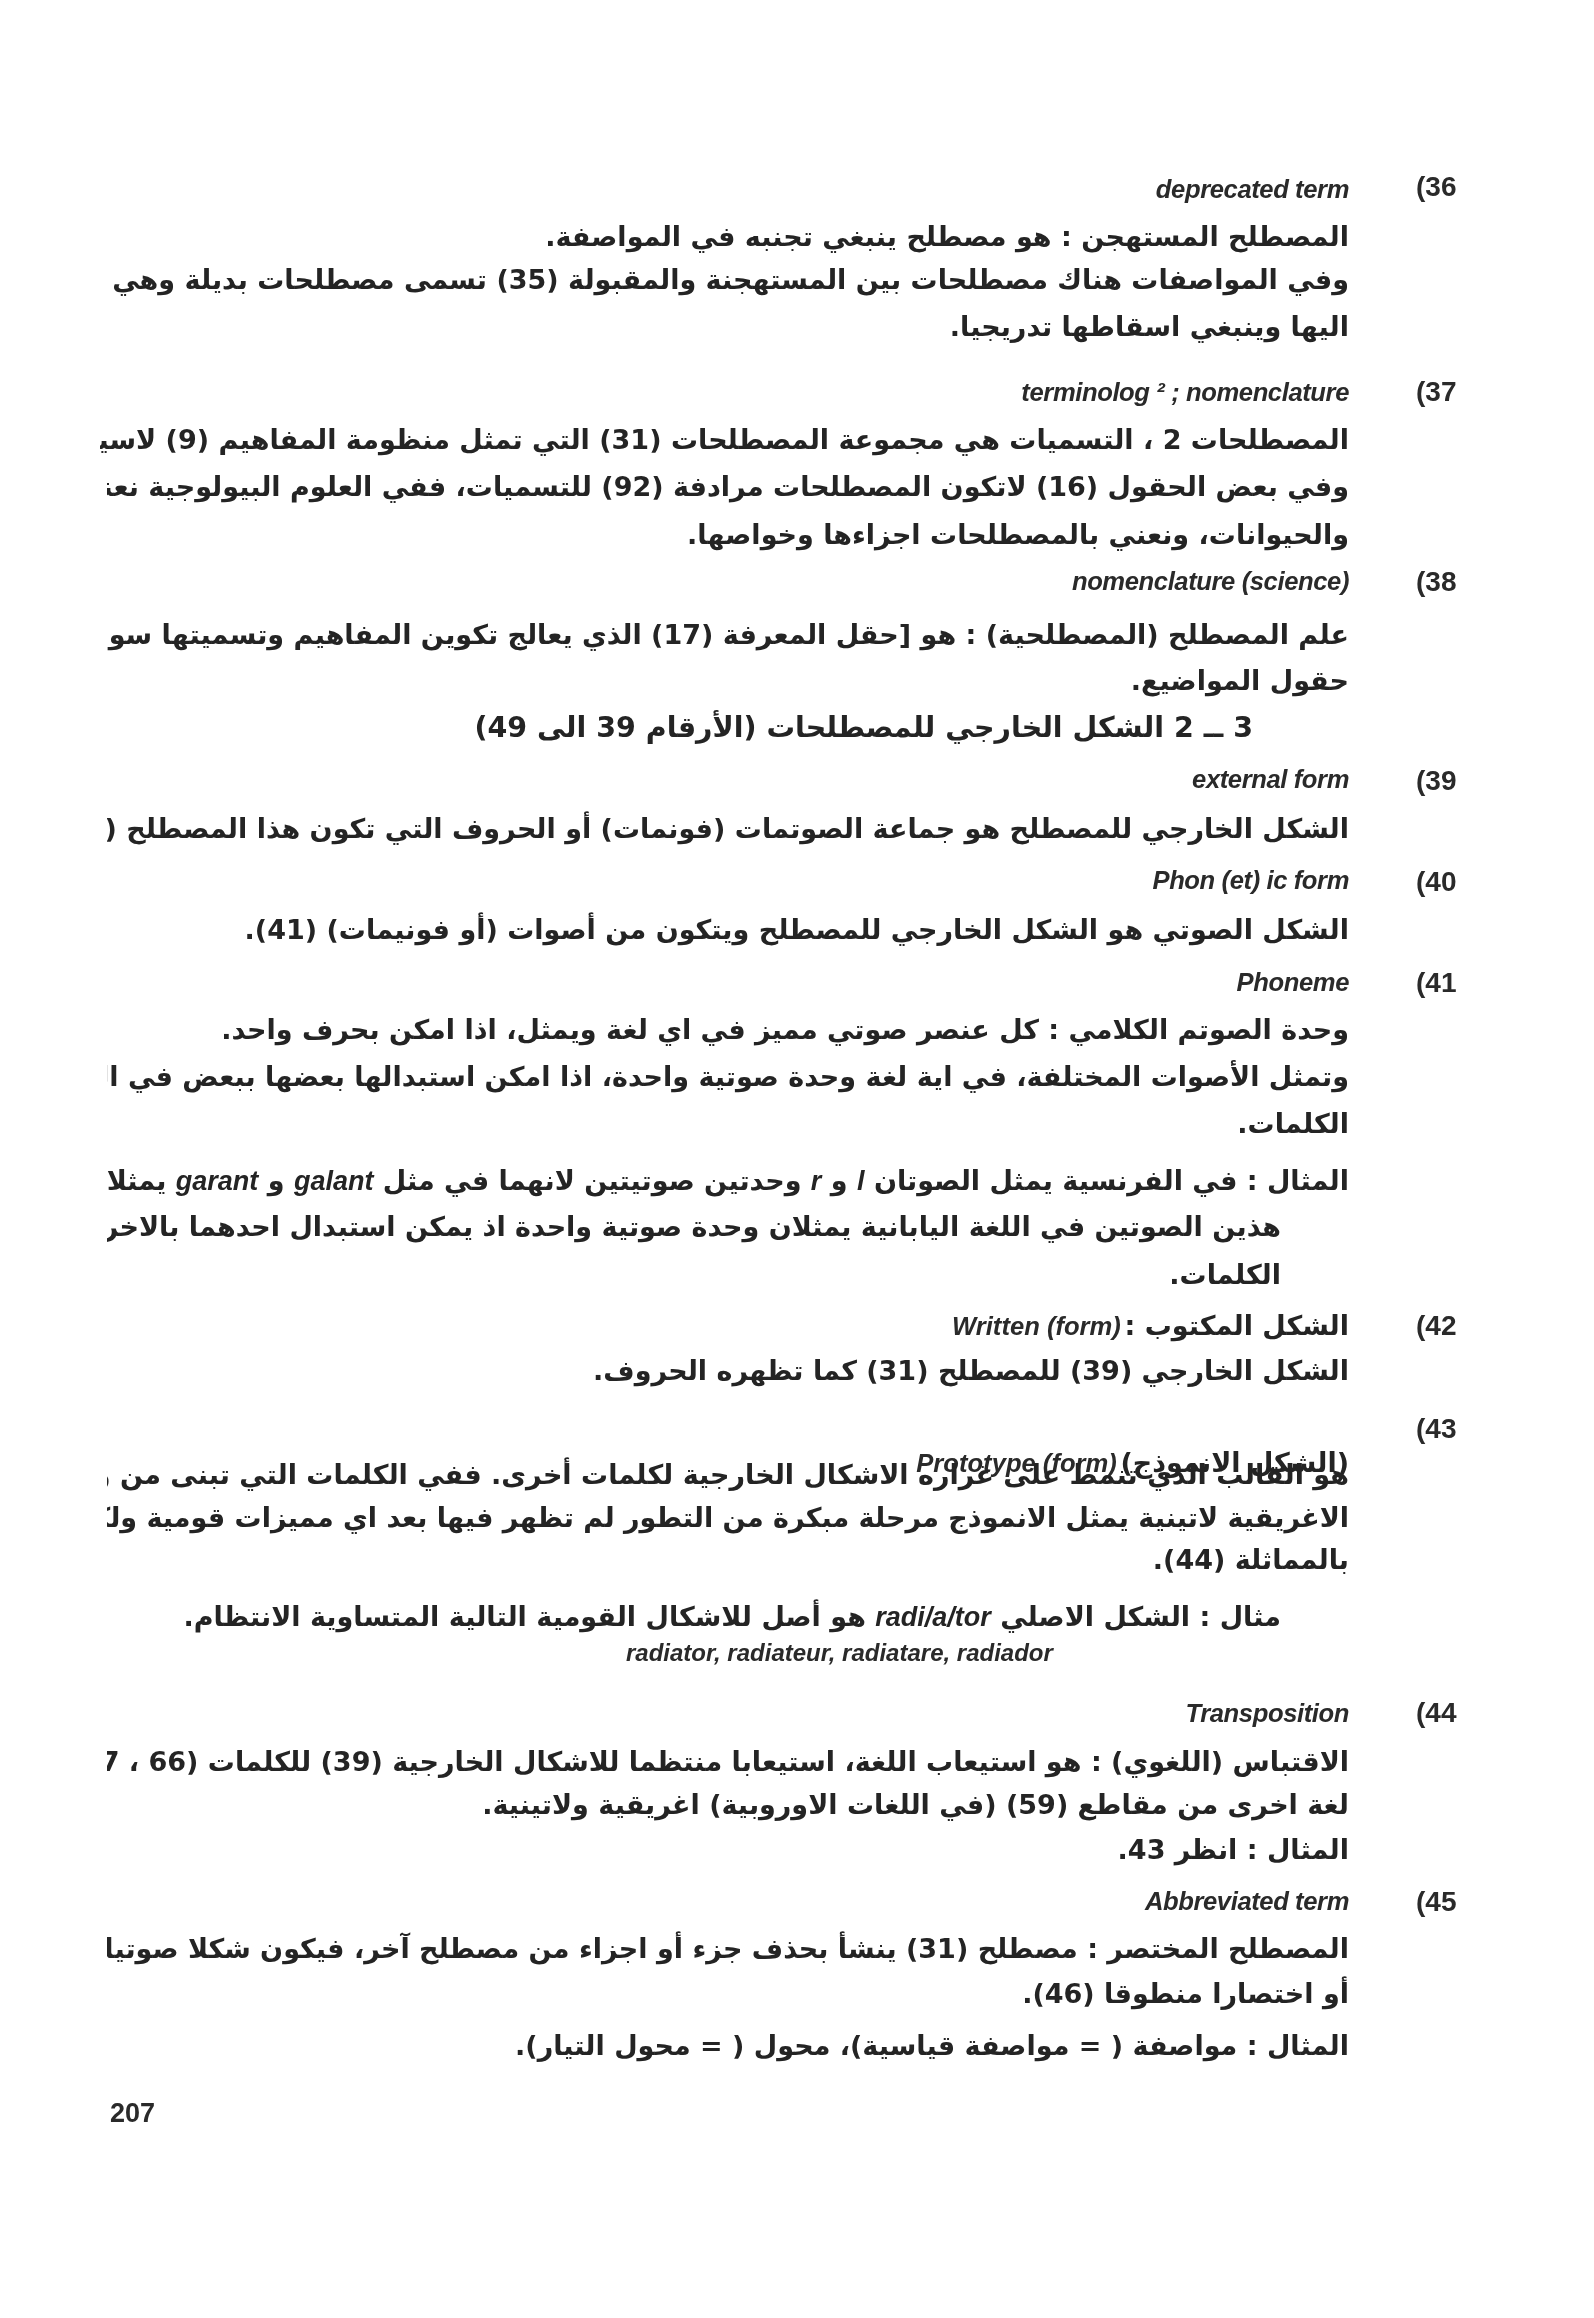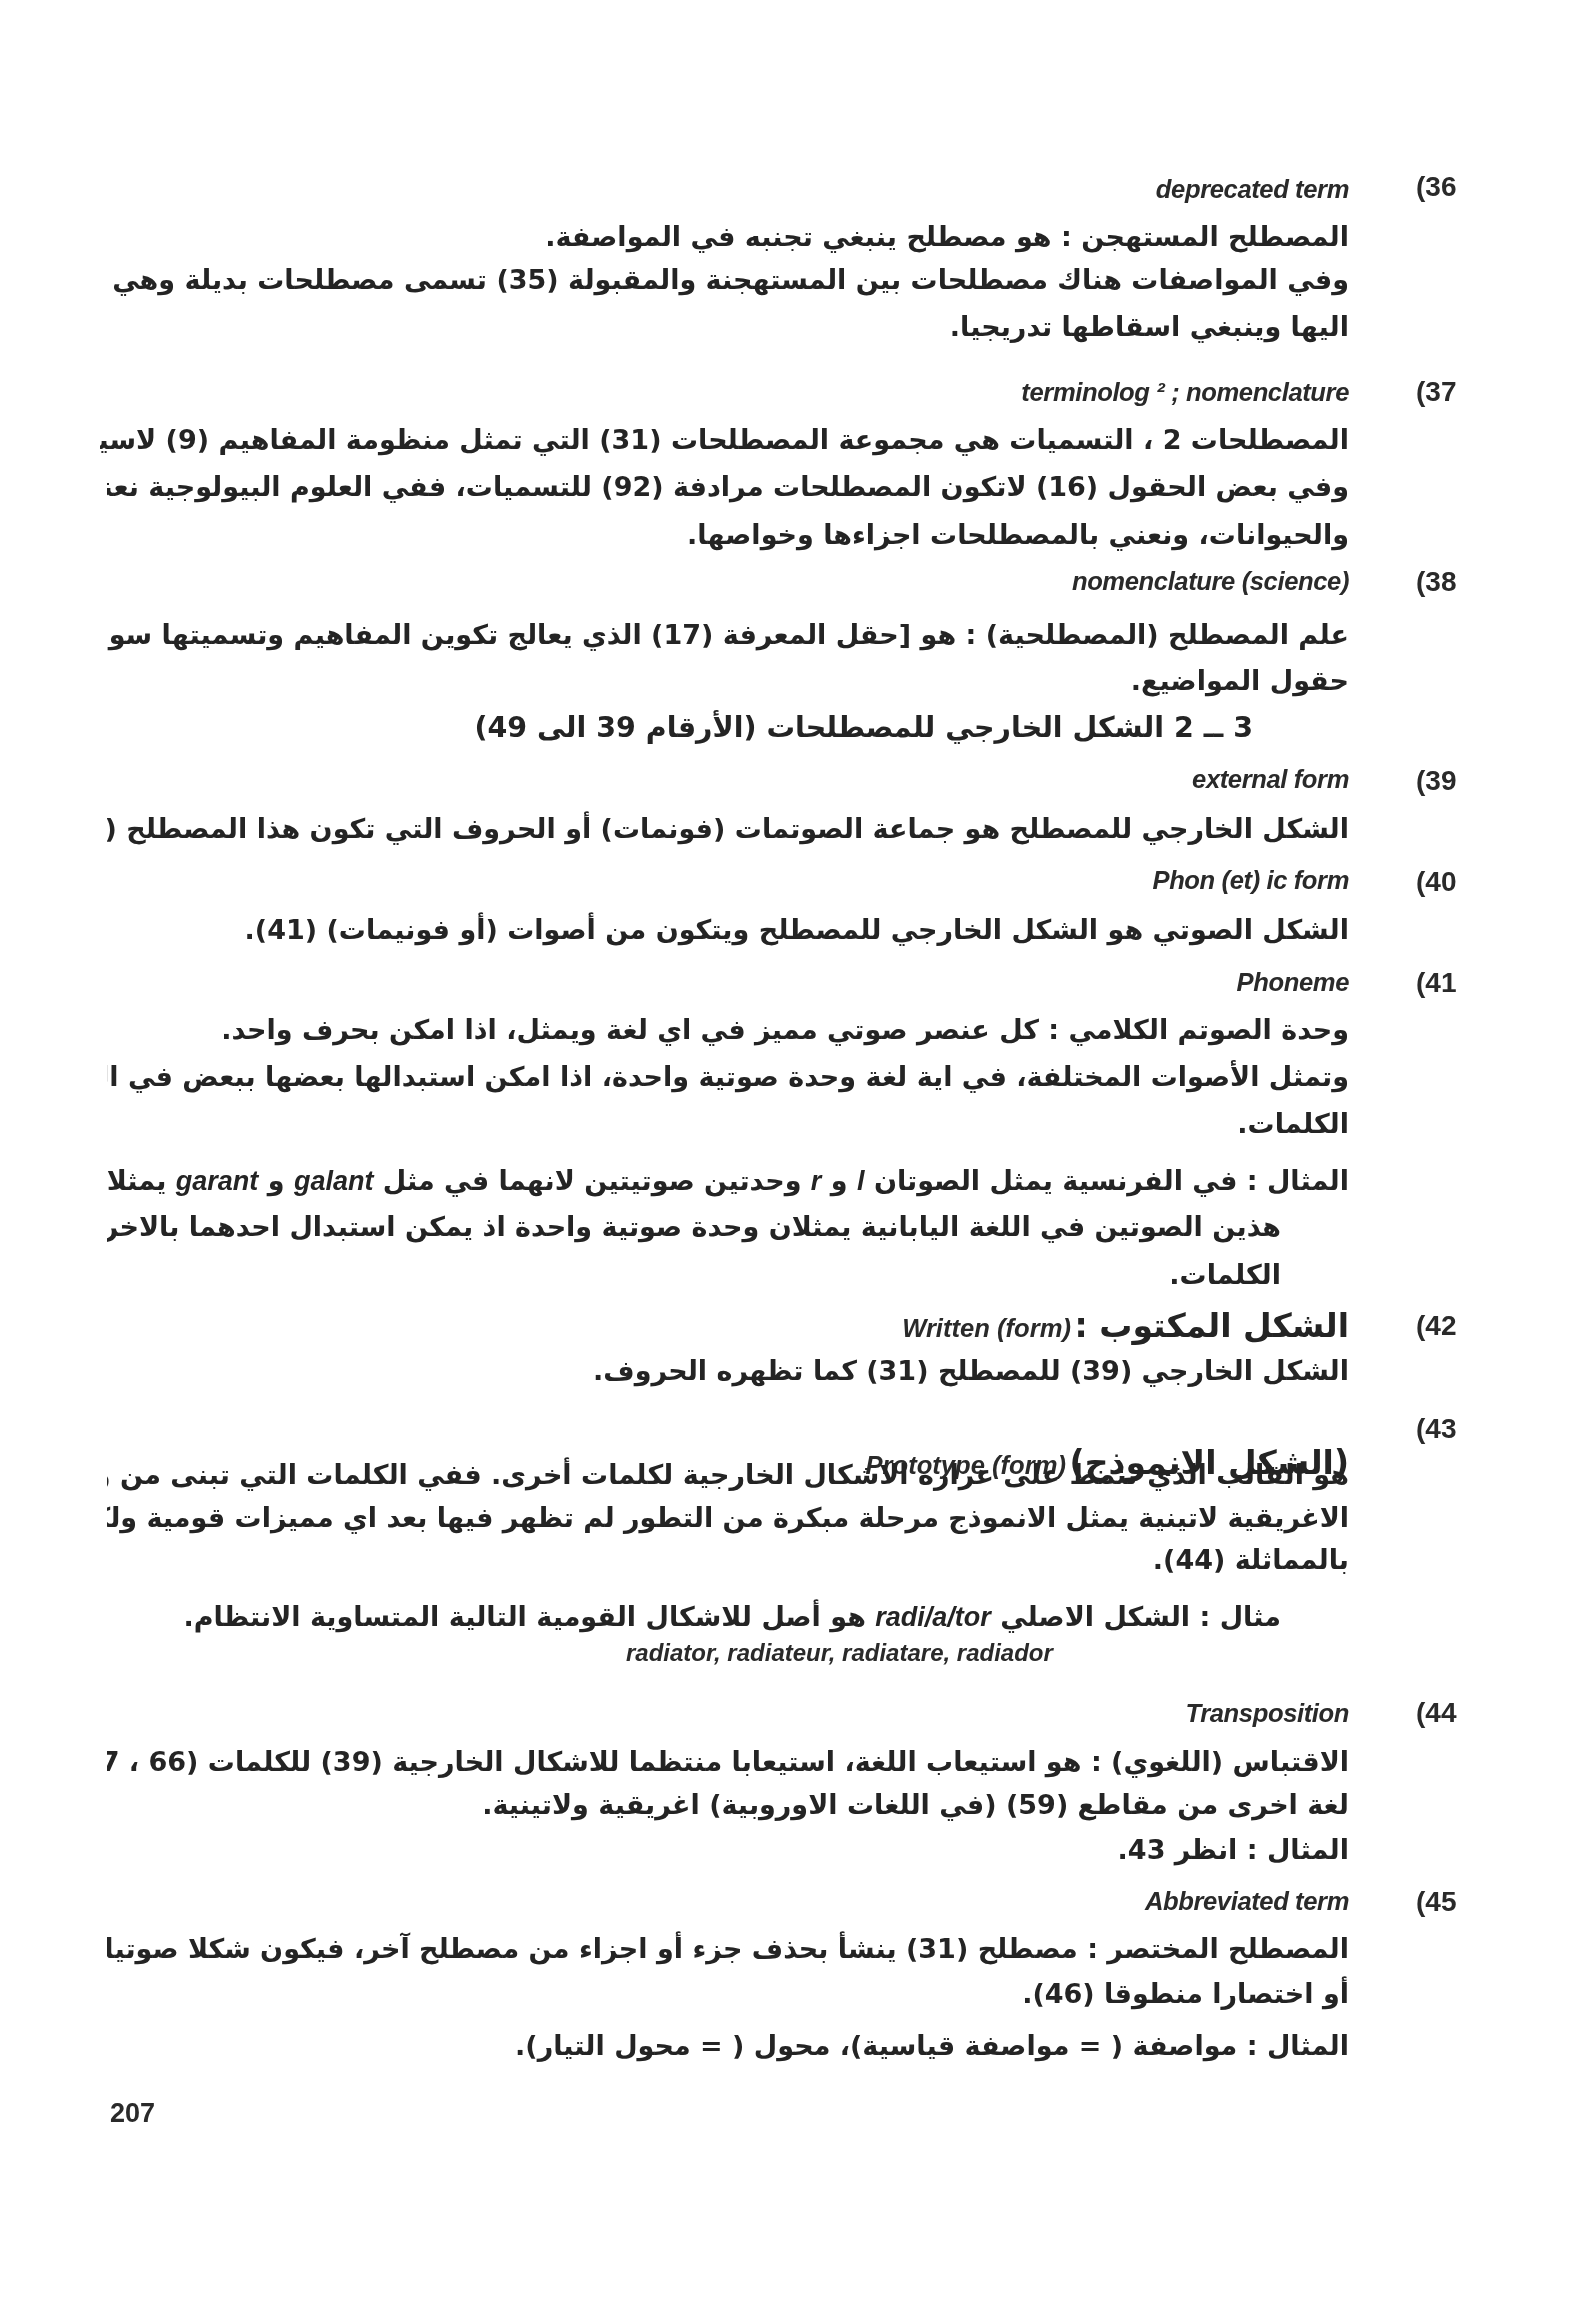--- a/index.html
+++ b/index.html
@@ -74,21 +74,21 @@
     .heading-combo {
       position: absolute;
       right: 245px;
       direction: rtl;
       white-space: nowrap;
       line-height: 43px;
     }
     .heading-combo .ar-part {
       font-family: "DejaVu Sans", sans-serif;
       font-weight: bold;
-      font-size: 33px;
+      font-size: 27px;
       color: #242424;
     }
     .heading-combo .en-part {
       font-family: "Liberation Sans", sans-serif;
       font-style: italic;
       font-weight: bold;
       font-size: 25.6px;
       color: #2a2a2a;
       direction: ltr;
       unicode-bidi: embed;

